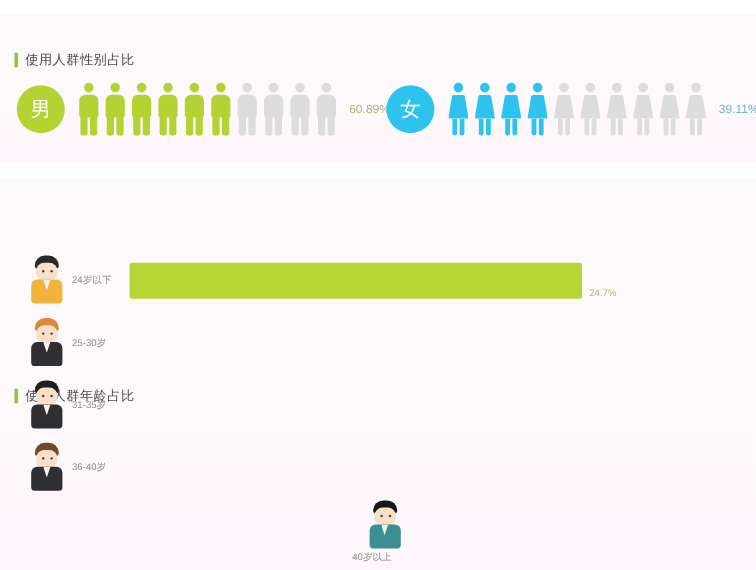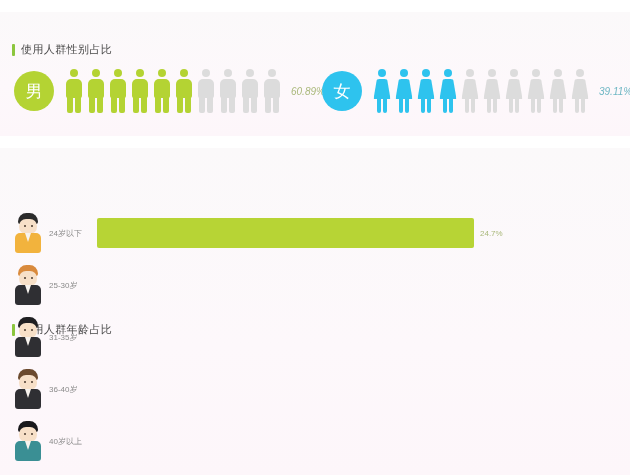--- a/index.html
+++ b/index.html
@@ -148,29 +148,28 @@
   .figure.female .legR { right: 5px; }
 
   .fill-male   .head, .fill-male   .body, .fill-male   .legL, .fill-male   .legR { background: #b4d333; }
   .fill-female .head, .fill-female .body, .fill-female .legL, .fill-female .legR { background: #2ec3ee; }
   .fill-empty  .head, .fill-empty  .body, .fill-empty  .legL, .fill-empty  .legR { background: #dcdcdc; }
 
   .gender-pct {
     margin-left: 9px;
     font-size: 10px;
     white-space: nowrap;
-    font-style: italic;
   }
   .pct-male   { color: #a9b87a; }
   .pct-female { color: #6fb7c4; }
 
   
   .age-row {
     position: absolute;
-    left: 1px;
+    left: 12px;
     width: 607px;
     height: 52px;
     display: flex;
     align-items: center;
   }
   .avatar {
     position: relative;
     width: 34px;
     height: 44px;
     margin-left: 10px;
@@ -227,21 +226,21 @@
     font-size: 8px;
     color: #8a8a8a;
     white-space: nowrap;
     flex: 0 0 auto;
   }
   .bar-wrap {
     position: relative;
     flex: 1 1 auto;
     height: 32px;
     display: flex;
-    align-items: center;
+    align-items: flex-end;
   }
   .bar {
     height: 30px;
     border-radius: 2px;
     flex: 0 0 auto;
   }
   .bar-pct {
     margin-left: 6px;
     font-size: 8px;
     white-space: nowrap;
@@ -446,21 +445,21 @@
         <div class="avatar">
           <span class="hair" style="background:#6b4a2e"></span>
           <span class="face"></span>
           <span class="eyeL"></span>
           <span class="eyeR"></span>
           <span class="torso" style="background:#2f2f33"></span>
           <span class="collar"></span>
         </div>
         <div class="age-label">36-40岁</div>
       </div>
-      <div class="age-row" style="top: 415px;">
+      <div class="age-row" style="top: 415px; flex-direction: column;">
         <div class="avatar">
           <span class="hair" style="background:#18181b"></span>
           <span class="face"></span>
           <span class="eyeL"></span>
           <span class="eyeR"></span>
           <span class="torso" style="background:#3a8f94"></span>
           <span class="collar"></span>
         </div>
         <div class="age-label">40岁以上</div>
       </div>

